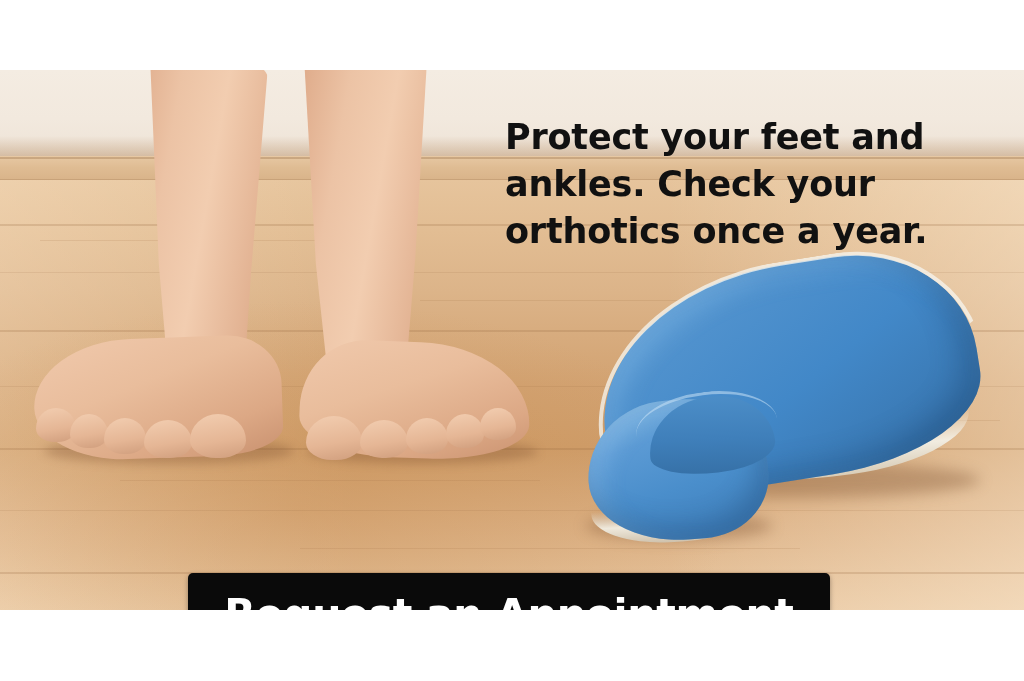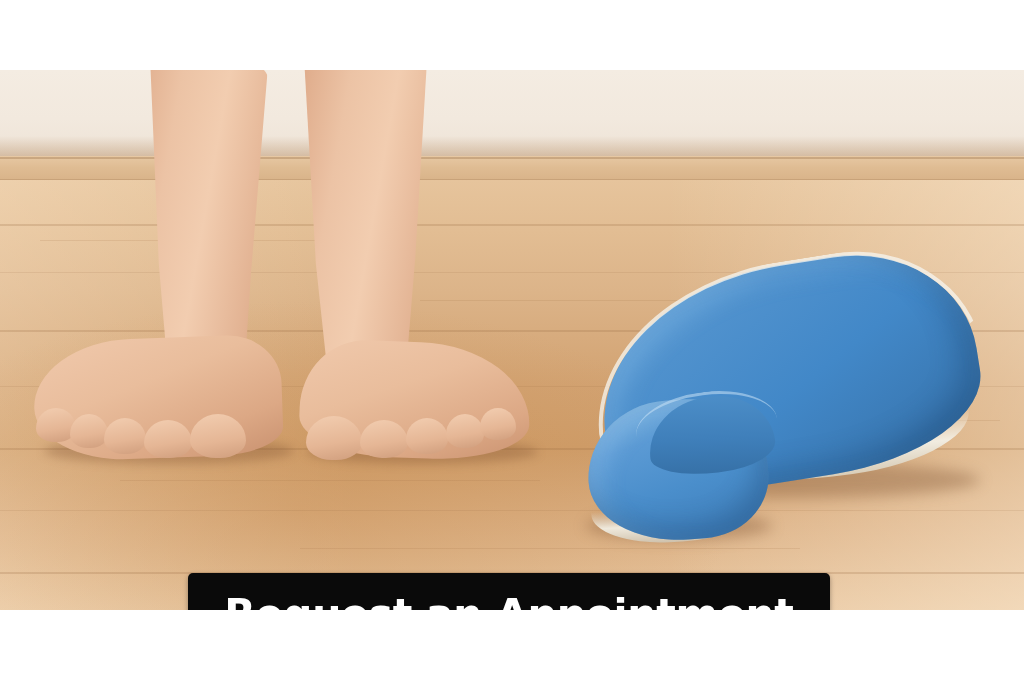--- a/index.html
+++ b/index.html
@@ -299,19 +299,22 @@
 
     <div class="insole-stand-sole"></div>
     <div class="insole-stand"></div>
     <div class="insole-stand-rim"></div>
 
     <div class="insole-flat-sole"></div>
     <div class="insole-flat"></div>
     <div class="insole-flat-heelcup"></div>
     <div class="insole-flat-rimtop"></div>
 
+    <div class="headline">Protect your feet and
+ankles. Check your
+orthotics once a year.</div>
 
     <button class="cta-button">
       <span class="cta-label">Request an Appointment</span>
     </button>
 
   </div>
 </div>
 
 </body></html>

